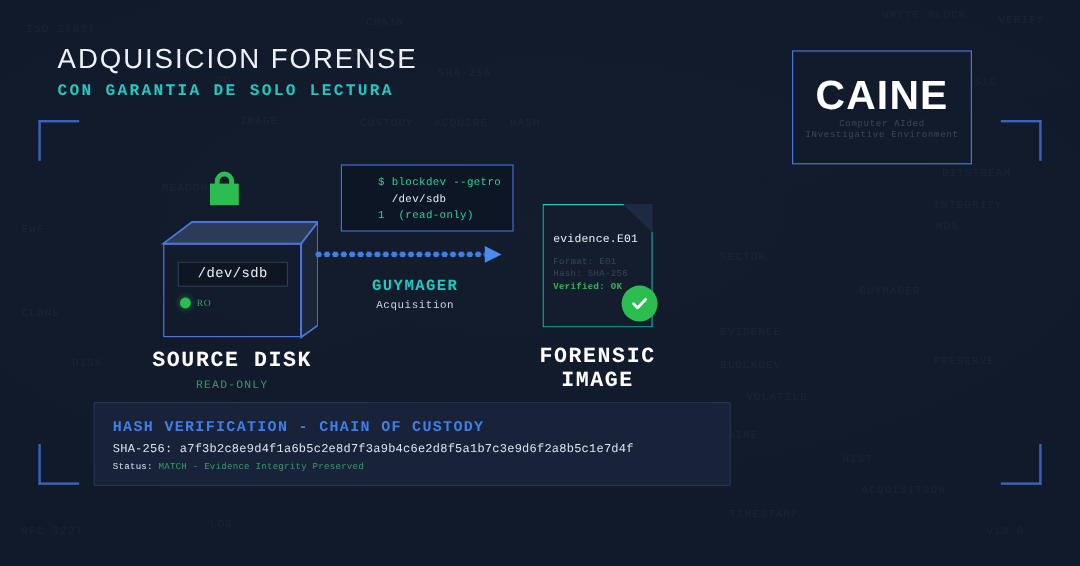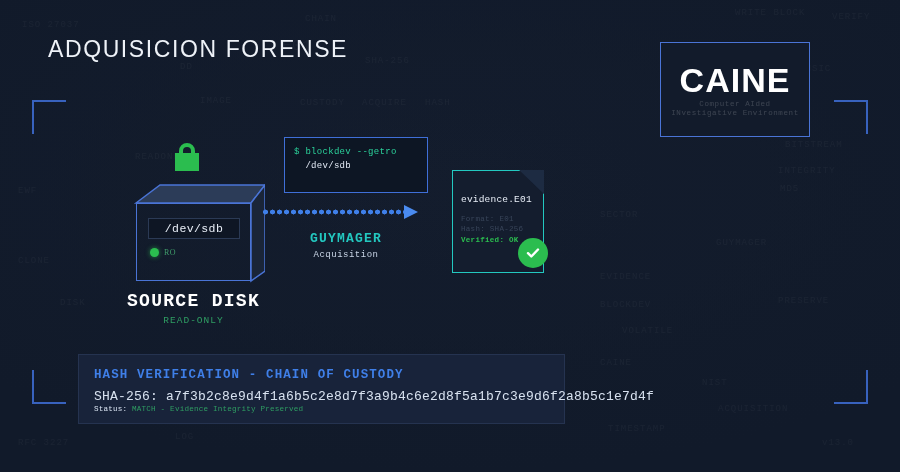--- a/index.html
+++ b/index.html
@@ -186,20 +186,21 @@
     background: #0d1624;
     border: 1.5px solid #3f6fd8;
     padding: 7px 9px;
   }
   .term-line {
     font-family: "Liberation Mono", monospace;
     font-size: 9px;
     line-height: 14px;
     letter-spacing: 0.3px;
     white-space: pre;
+    margin-left: 21px;
   }
   .term-cmd { color: #2bd19a; }
   .term-path { color: #e3eaf5; }
   .term-out { color: #2bd19a; }
 
   
   #arrow-wrap {
     position: absolute;
     left: 262px;
     top: 205px;
@@ -314,43 +315,43 @@
     left: -24px;
     top: 118px;
     width: 140px;
     text-align: center;
   }
 
   
   #hash-panel {
     position: absolute;
     left: 78px;
-    top: 354px;
-    width: 487px;
+    top: 335px;
+    width: 531px;
     height: 70px;
     background: #18233a;
     border: 1px solid #253350;
     text-decoration: underline;
   }
   #hash-title {
     position: absolute;
     left: 15px;
     top: 13px;
     font-family: "Liberation Mono", monospace;
     font-size: 12.5px;
     font-weight: bold;
     letter-spacing: 1.1px;
     color: #3f7fe8;
   }
   #hash-row {
     position: absolute;
     left: 15px;
     top: 34px;
     font-family: "Liberation Mono", monospace;
-    font-size: 13px;
+    font-size: 10px;
     letter-spacing: 0.2px;
     color: #d8e2f0;
     white-space: nowrap;
   }
   #status-row {
     position: absolute;
     left: 15px;
     top: 50px;
     font-family: "Liberation Mono", monospace;
     font-size: 7.6px;
@@ -402,20 +403,21 @@
 
   <div id="bracket-layer">
       <div class="bracket tl" style="left: 32px; top: 100px;"></div>
       <div class="bracket tr" style="left: 834px; top: 100px;"></div>
       <div class="bracket bl" style="left: 32px; top: 370px;"></div>
       <div class="bracket br" style="left: 834px; top: 370px;"></div>
     </div>
 
   <div id="header">
     <div id="main-title">ADQUISICION FORENSE</div>
+    <div id="sub-title">CON GARANTIA DE SOLO LECTURA</div>
   </div>
 
   <div id="caine-box">
     <div id="caine-word">CAINE</div>
     <div class="caine-sub">Computer AIded</div>
     <div class="caine-sub second">INvestigative Environment</div>
   </div>
 
   <div id="padlock">
     <svg width="34" height="32" viewBox="0 0 34 32">
@@ -437,20 +439,21 @@
     </div>
     <div id="disk-caption">
       <div class="cap-main">SOURCE DISK</div>
       <div class="cap-sub">READ-ONLY</div>
     </div>
   </div>
 
   <div id="terminal">
     <div class="term-line term-cmd">$ blockdev --getro</div>
     <div class="term-line term-path">  /dev/sdb</div>
+    <div class="term-line term-out">1  (read-only)</div>
   </div>
 
   <div id="arrow-wrap">
     <div id="arrow-dots"></div>
     <div id="arrow-head"></div>
   </div>
   <div id="tool-caption">
     <div id="tool-name">GUYMAGER</div>
     <div id="tool-sub">Acquisition</div>
   </div>
@@ -460,20 +463,23 @@
     <div id="evidence-fold"></div>
     <div id="evidence-name">evidence.E01</div>
     <div class="ev-meta m1">Format: E01</div>
     <div class="ev-meta m2">Hash: SHA-256</div>
     <div id="ev-verified">Verified: OK</div>
     <div id="check-badge">
       <svg width="18" height="18" viewBox="0 0 18 18">
         <path d="M4 9.2 L7.3 12.5 L14 5.5" stroke="#ffffff" stroke-width="2.4" fill="none" stroke-linecap="round" stroke-linejoin="round"></path>
       </svg>
     </div>
+    <div id="evidence-caption">
+      <div class="cap-main">FORENSIC IMAGE</div>
+    </div>
   </div>
 
   <div id="hash-panel">
     <div id="hash-title">HASH VERIFICATION - CHAIN OF CUSTODY</div>
     <div id="hash-row">
       <span>SHA-256: </span><span>a7f3b2c8e9d4f1a6b5c2e8d7f3a9b4c6e2d8f5a1b7c3e9d6f2a8b5c1e7d4f</span>
     </div>
     <div id="status-row">
       <span class="status-label">Status:  </span><span class="status-value">MATCH - Evidence Integrity Preserved</span>
     </div>

